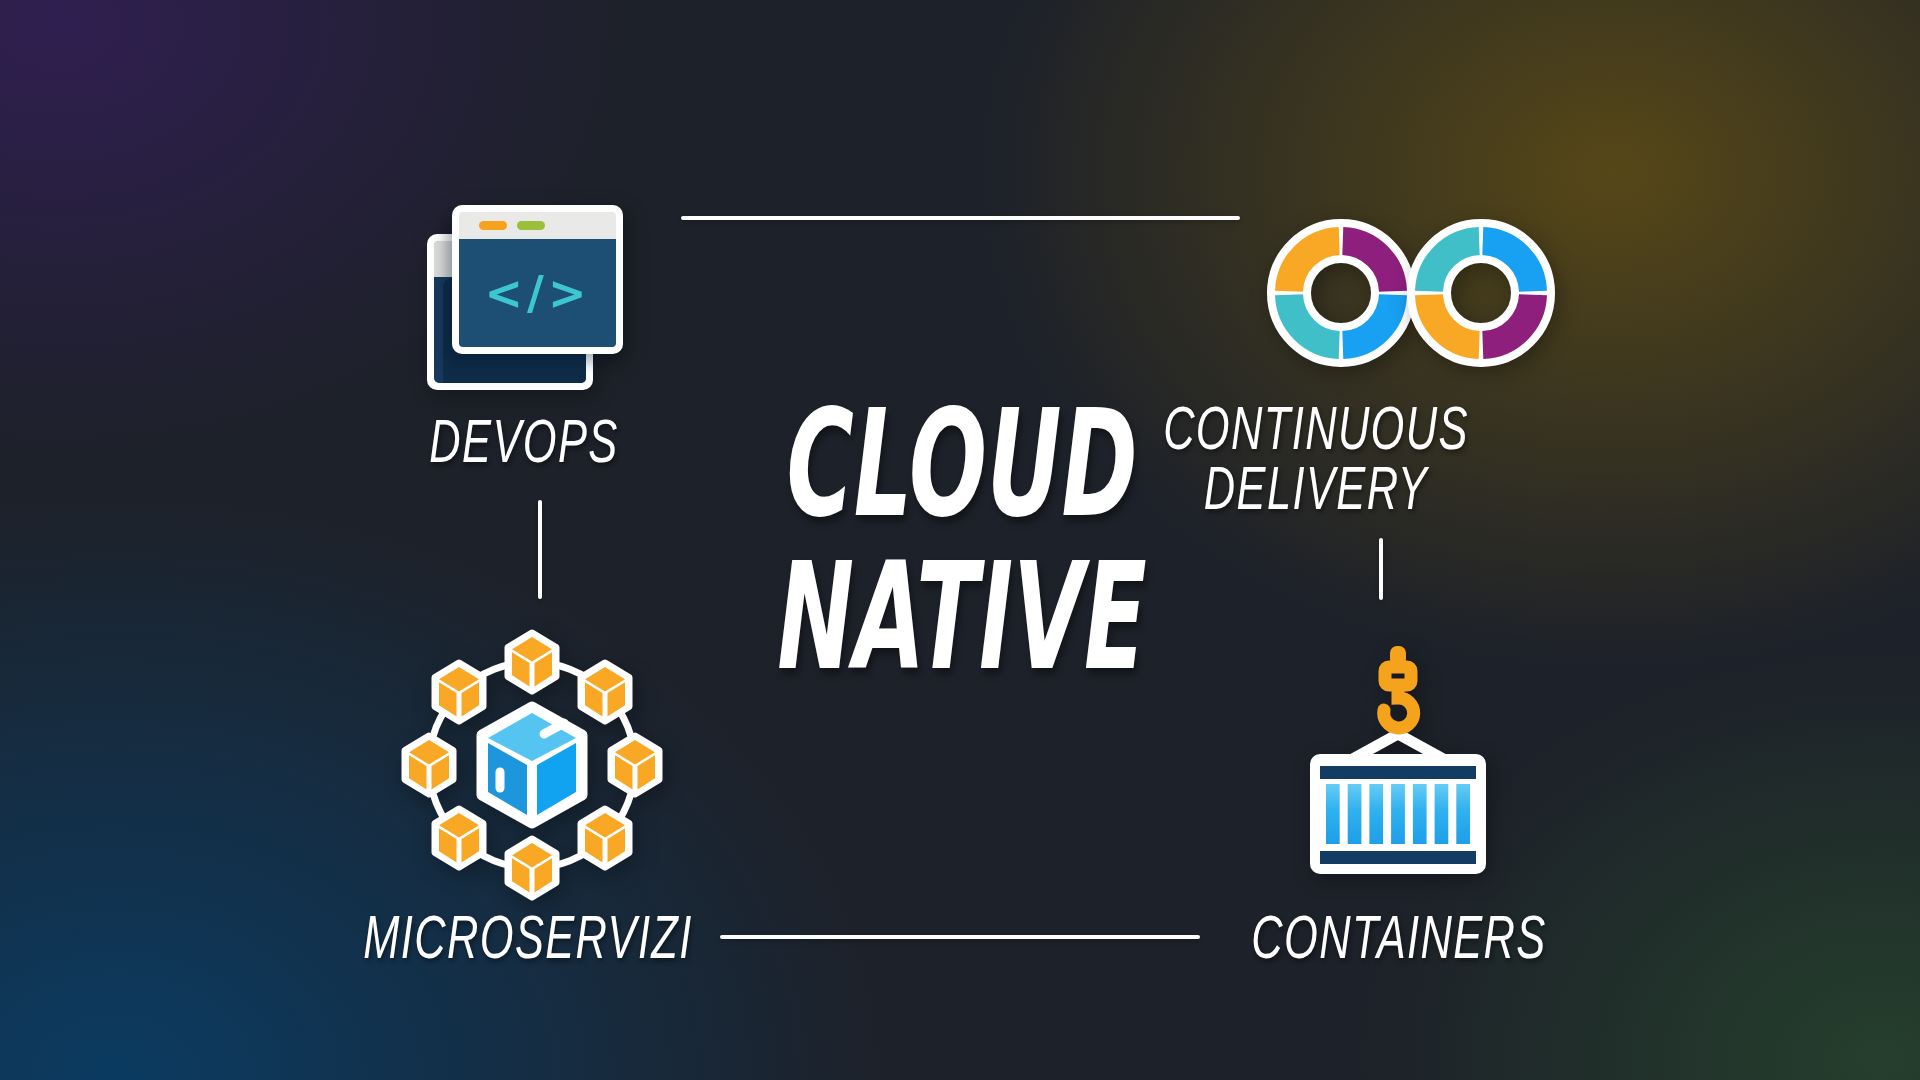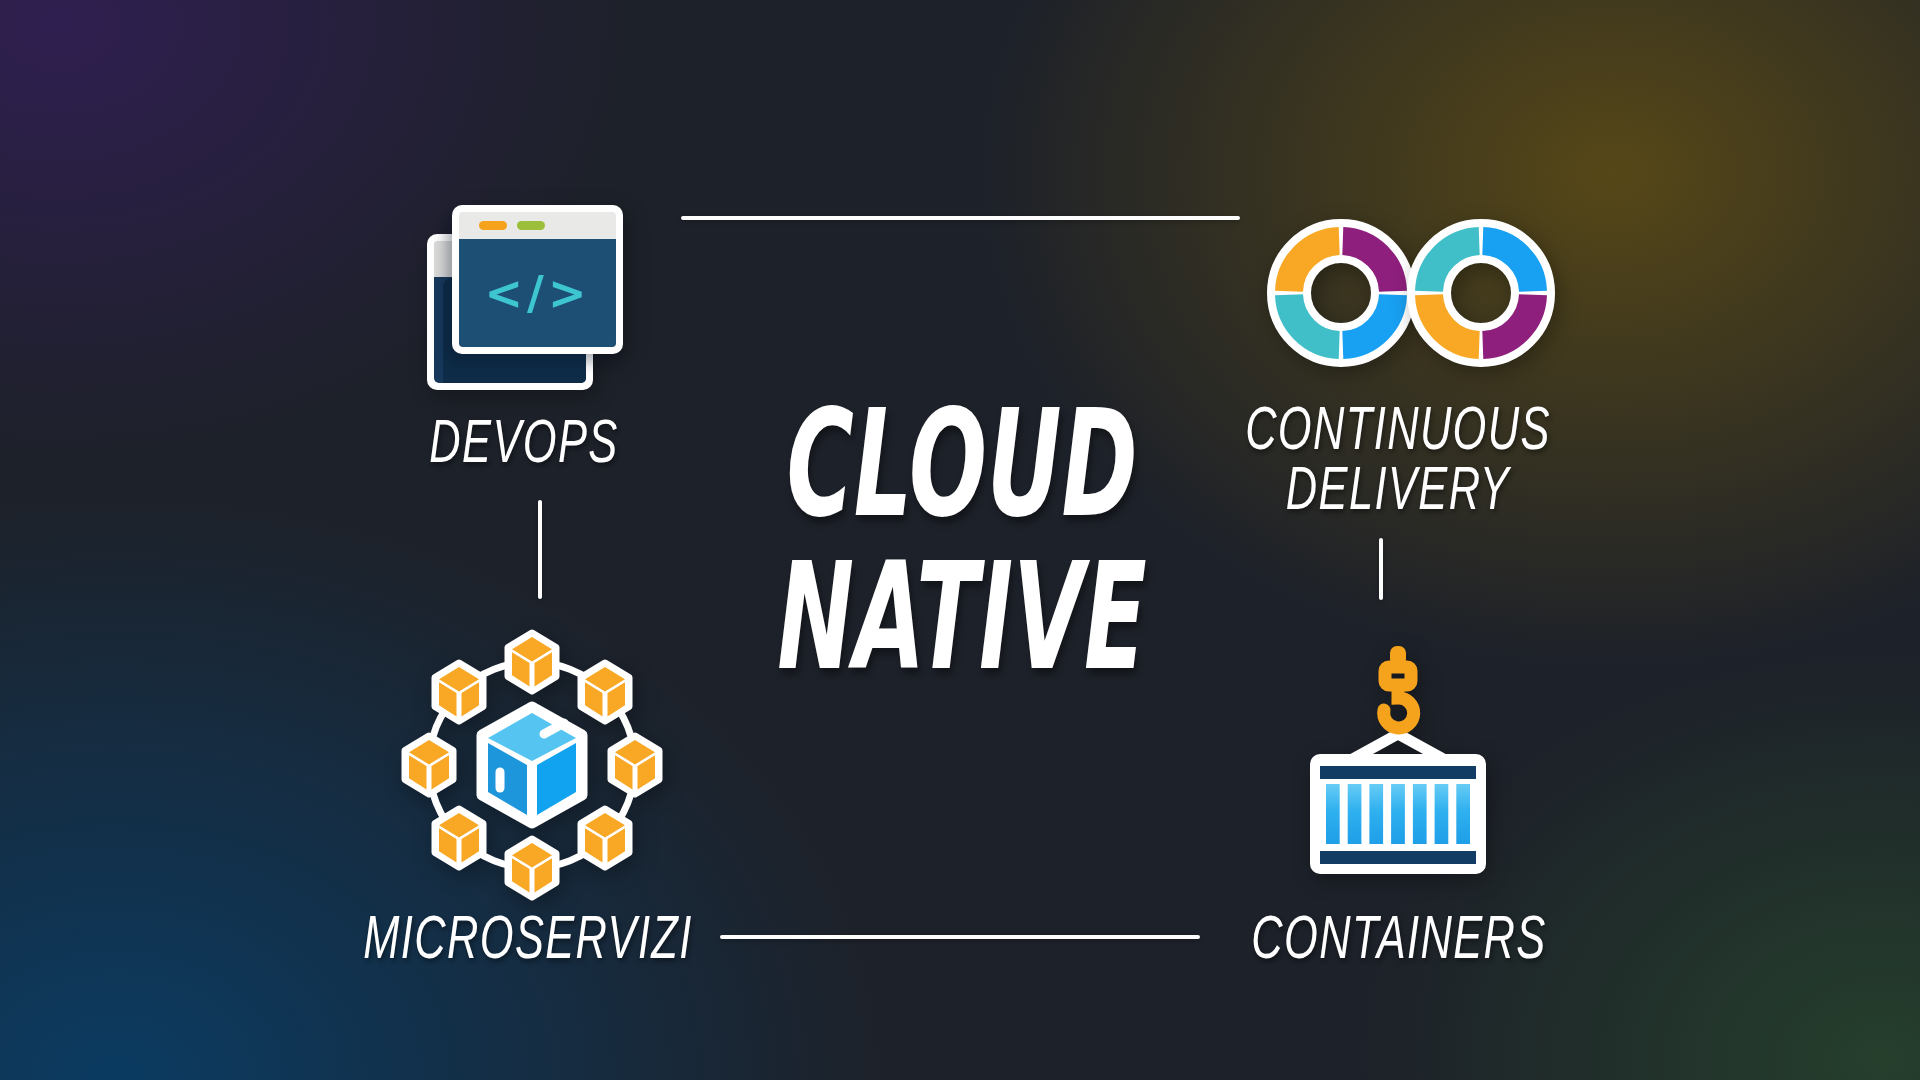--- a/index.html
+++ b/index.html
@@ -79,21 +79,21 @@
     <path d="M23,73.2 A52,52 0 0 1 73.2,23" fill="none" stroke="#F9A825" stroke-width="28"></path>
   </svg>
   <svg class="abs icon-svg" style="left:1406px;top:218px;" width="150" height="150" viewBox="0 0 150 150">
     <circle cx="75" cy="75" r="52" fill="none" stroke="#ffffff" stroke-width="44"></circle>
     <path d="M76.8,23 A52,52 0 0 1 127,73.2" fill="none" stroke="#18A0F2" stroke-width="28"></path>
     <path d="M127,76.8 A52,52 0 0 1 76.8,127" fill="none" stroke="#8E1F7D" stroke-width="28"></path>
     <path d="M73.2,127 A52,52 0 0 1 23,76.8" fill="none" stroke="#F9A825" stroke-width="28"></path>
     <path d="M23,73.2 A52,52 0 0 1 73.2,23" fill="none" stroke="#41BFC9" stroke-width="28"></path>
   </svg>
 
-  <div class="abs" style="left:1398px;top:458px;transform:translate(-50%,-50%);">
+  <div class="abs" style="left:1316px;top:458px;transform:translate(-50%,-50%);">
     <div class="label" style="position:relative;left:0;top:0;transform:scaleX(.70);">CONTINUOUS</div>
     <div class="label" style="position:relative;left:0;top:0;transform:scaleX(.70);">DELIVERY</div>
   </div>
 
   <div class="abs title" style="left:962px;top:541px;">
     <div>CLOUD</div>
     <div>NATIVE</div>
   </div>
 
   <svg class="abs icon-svg" style="left:397px;top:628px;" width="270" height="270" viewBox="0 0 270 270">

